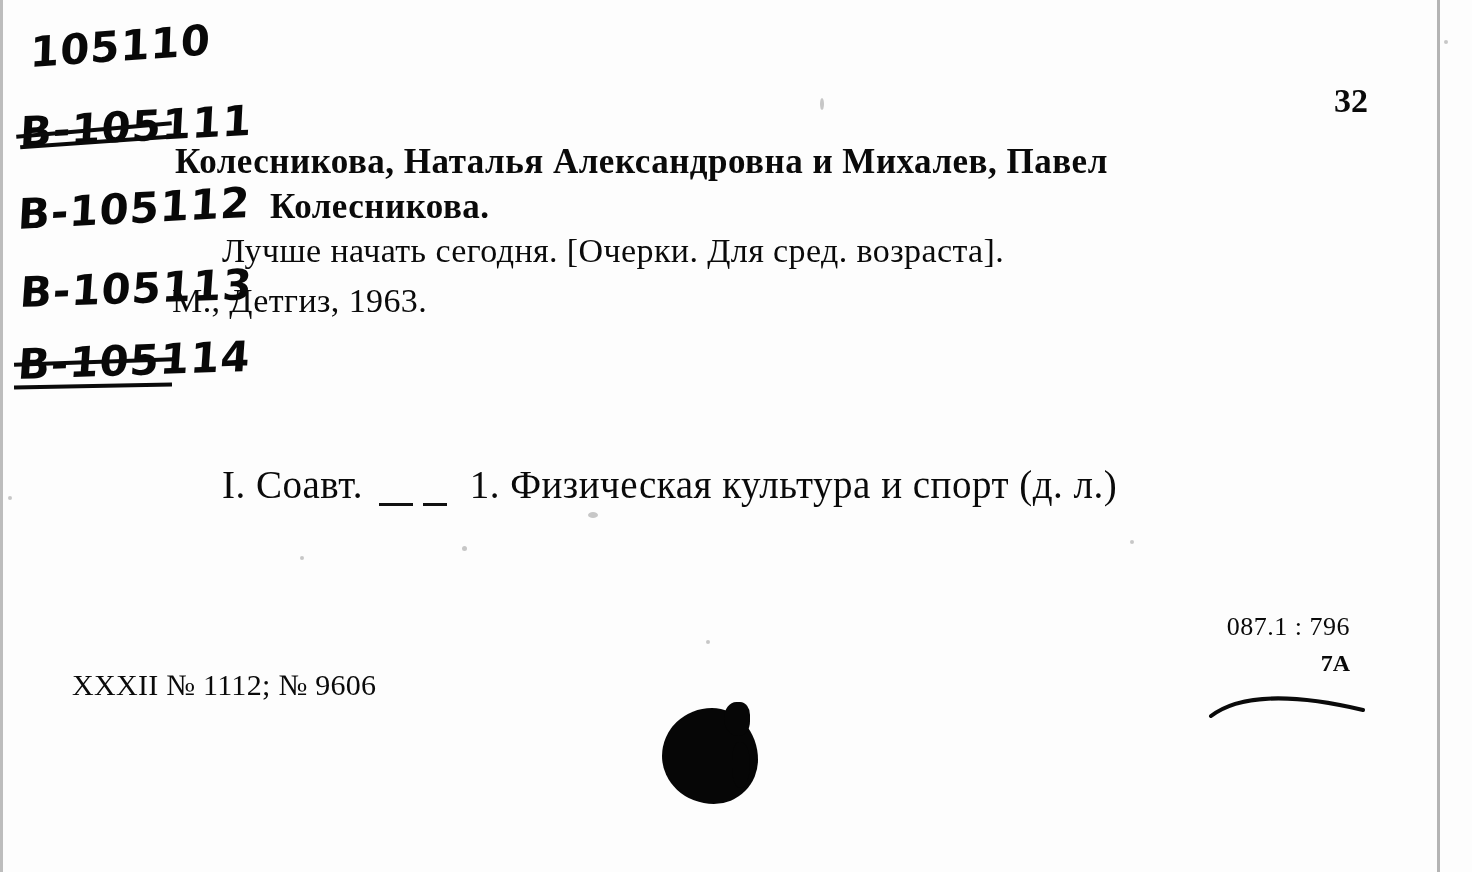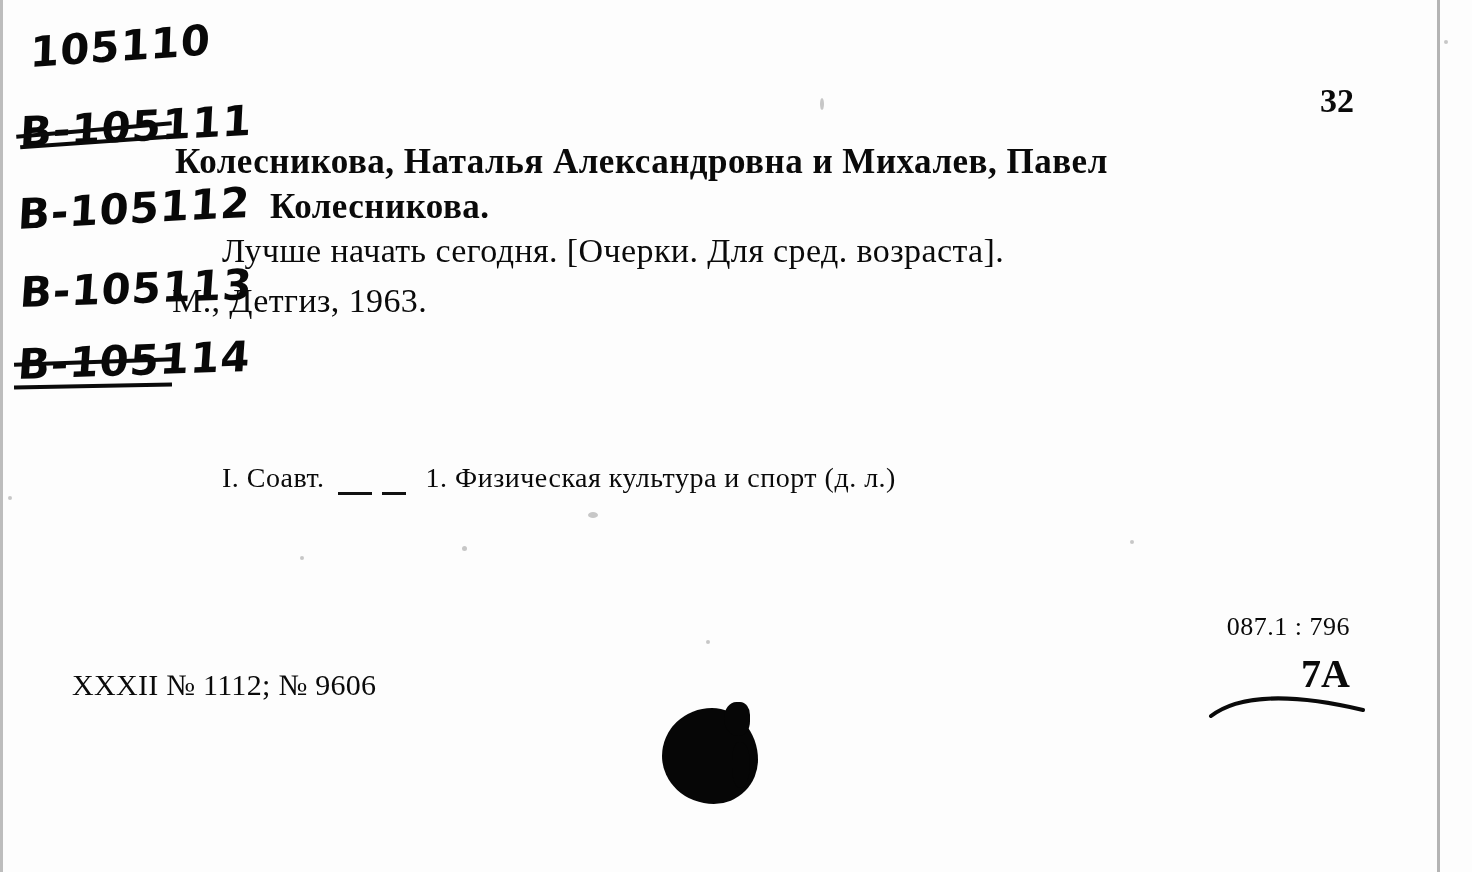--- a/index.html
+++ b/index.html
@@ -45,21 +45,21 @@
     height: 4px;
   }
   .s1 { left: 16px;  top: 128px; width: 156px; transform: rotate(-5deg); }
   .s2 { left: 20px;  top: 140px; width: 150px; transform: rotate(-4deg); }
   .s3 { left: 14px;  top: 360px; width: 160px; transform: rotate(-2deg); }
   .s4 { left: 14px;  top: 384px; width: 158px; transform: rotate(-1deg); }
 
   
   .page-no {
     position: absolute;
-    right: 118px;
+    right: 104px;
     top: 82px;
     font-size: 34px;
     font-weight: 700;
   }
   .author {
     position: absolute;
     left: 175px;
     top: 140px;
     width: 1190px;
     font-size: 35px;
@@ -94,21 +94,21 @@
     letter-spacing: .4px;
   }
   .collation span { display: inline-block; }
   .sp1 { width: 52px; }
   .sp2 { width: 72px; }
 
   .tracing {
     position: absolute;
     left: 222px;
     top: 462px;
-    font-size: 28px;
+    font-size: 39px;
     letter-spacing: .5px;
   }
   .dash {
     display: inline-block;
     width: 86px;
     position: relative;
     top: -7px;
   }
   .dash::before,
   .dash::after {
@@ -125,21 +125,21 @@
     position: absolute;
     right: 122px;
     top: 612px;
     font-size: 26px;
     letter-spacing: .5px;
   }
   .udc-2 {
     position: absolute;
     right: 122px;
     top: 650px;
-    font-size: 40px;
+    font-size: 24px;
     font-weight: 700;
   }
   .swoosh {
     position: absolute;
     right: 105px;
     top: 690px;
     width: 160px;
     height: 40px;
   }
 

